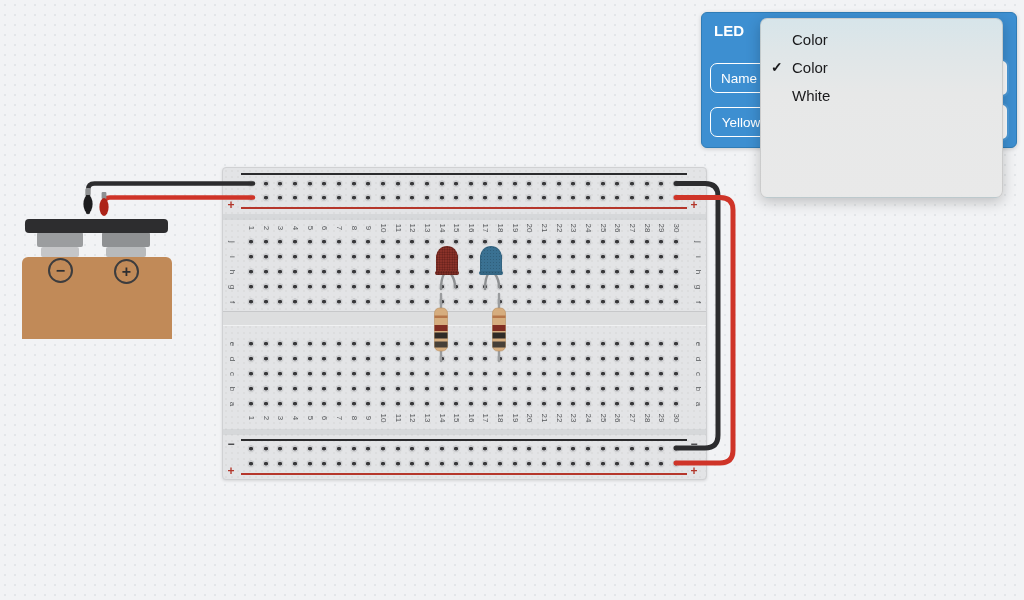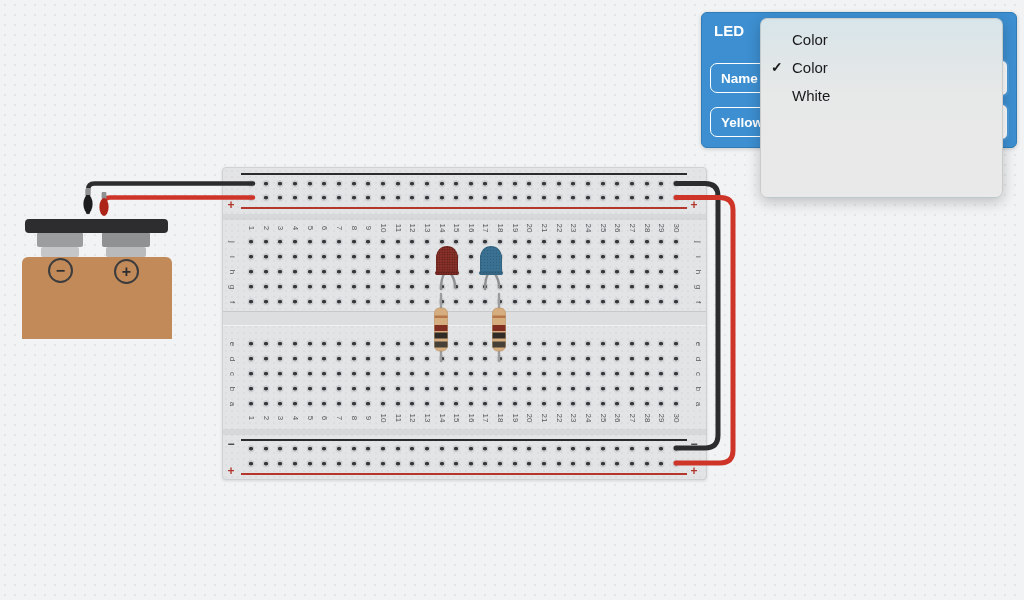--- a/index.html
+++ b/index.html
@@ -54,21 +54,21 @@
   .led-blue{left:480px;top:246px;
     background-color:#3a7192;background-image:radial-gradient(rgba(20,40,56,0.25) 0.7px, transparent 1px);background-size:3px 3px;}
   
   .inspector{position:absolute;left:701px;top:12px;width:316px;height:136px;background:#3d8fd1;
     border:1px solid #2f7cb6;border-radius:6px;box-sizing:border-box;box-shadow:0 1px 4px rgba(0,0,0,0.18);z-index:5;}
   .insp-title{position:absolute;left:12px;top:9px;color:#fff;font-size:15px;font-weight:bold;}
   .insp-field{position:absolute;left:60px;width:247px;height:38px;background:#fff;
     border:2px solid #4d9ad8;border-radius:7px;box-sizing:border-box;}
   .field-name{top:46px;} .field-color{top:90px;}
   .insp-chip{position:absolute;left:8px;height:30px;border:1.5px solid #fff;border-radius:7px;
-    background:#3d8fd1;color:#fff;font-weight:bold;font-size:13.5px;
+    background:#3d8fd1;color:#fff;font-weight:normal;font-size:13.5px;
     display:flex;align-items:center;justify-content:center;padding:0 10px;box-sizing:border-box;z-index:2;}
   .chip-name{top:50px;min-width:58px;} .chip-color{top:94px;min-width:62px;}
   
   .dropdown{position:absolute;left:760px;top:18px;width:243px;height:180px;z-index:10;
     background:linear-gradient(180deg,#d7e5ea 0%,#dfe6e8 18%,#e7e8e8 42%,#e9e9e9 100%);
     border:1px solid rgba(0,0,0,0.12);border-radius:7px;box-sizing:border-box;
     box-shadow:0 4px 14px rgba(0,0,0,0.22);padding:6px 0;}
   .dd-item{display:flex;align-items:center;height:28px;padding:0 12px 0 10px;}
   .dd-check{width:21px;font-size:14px;font-weight:bold;color:#1a1a1c;}
   .dd-label{font-size:15px;color:#1a1a1c;}

